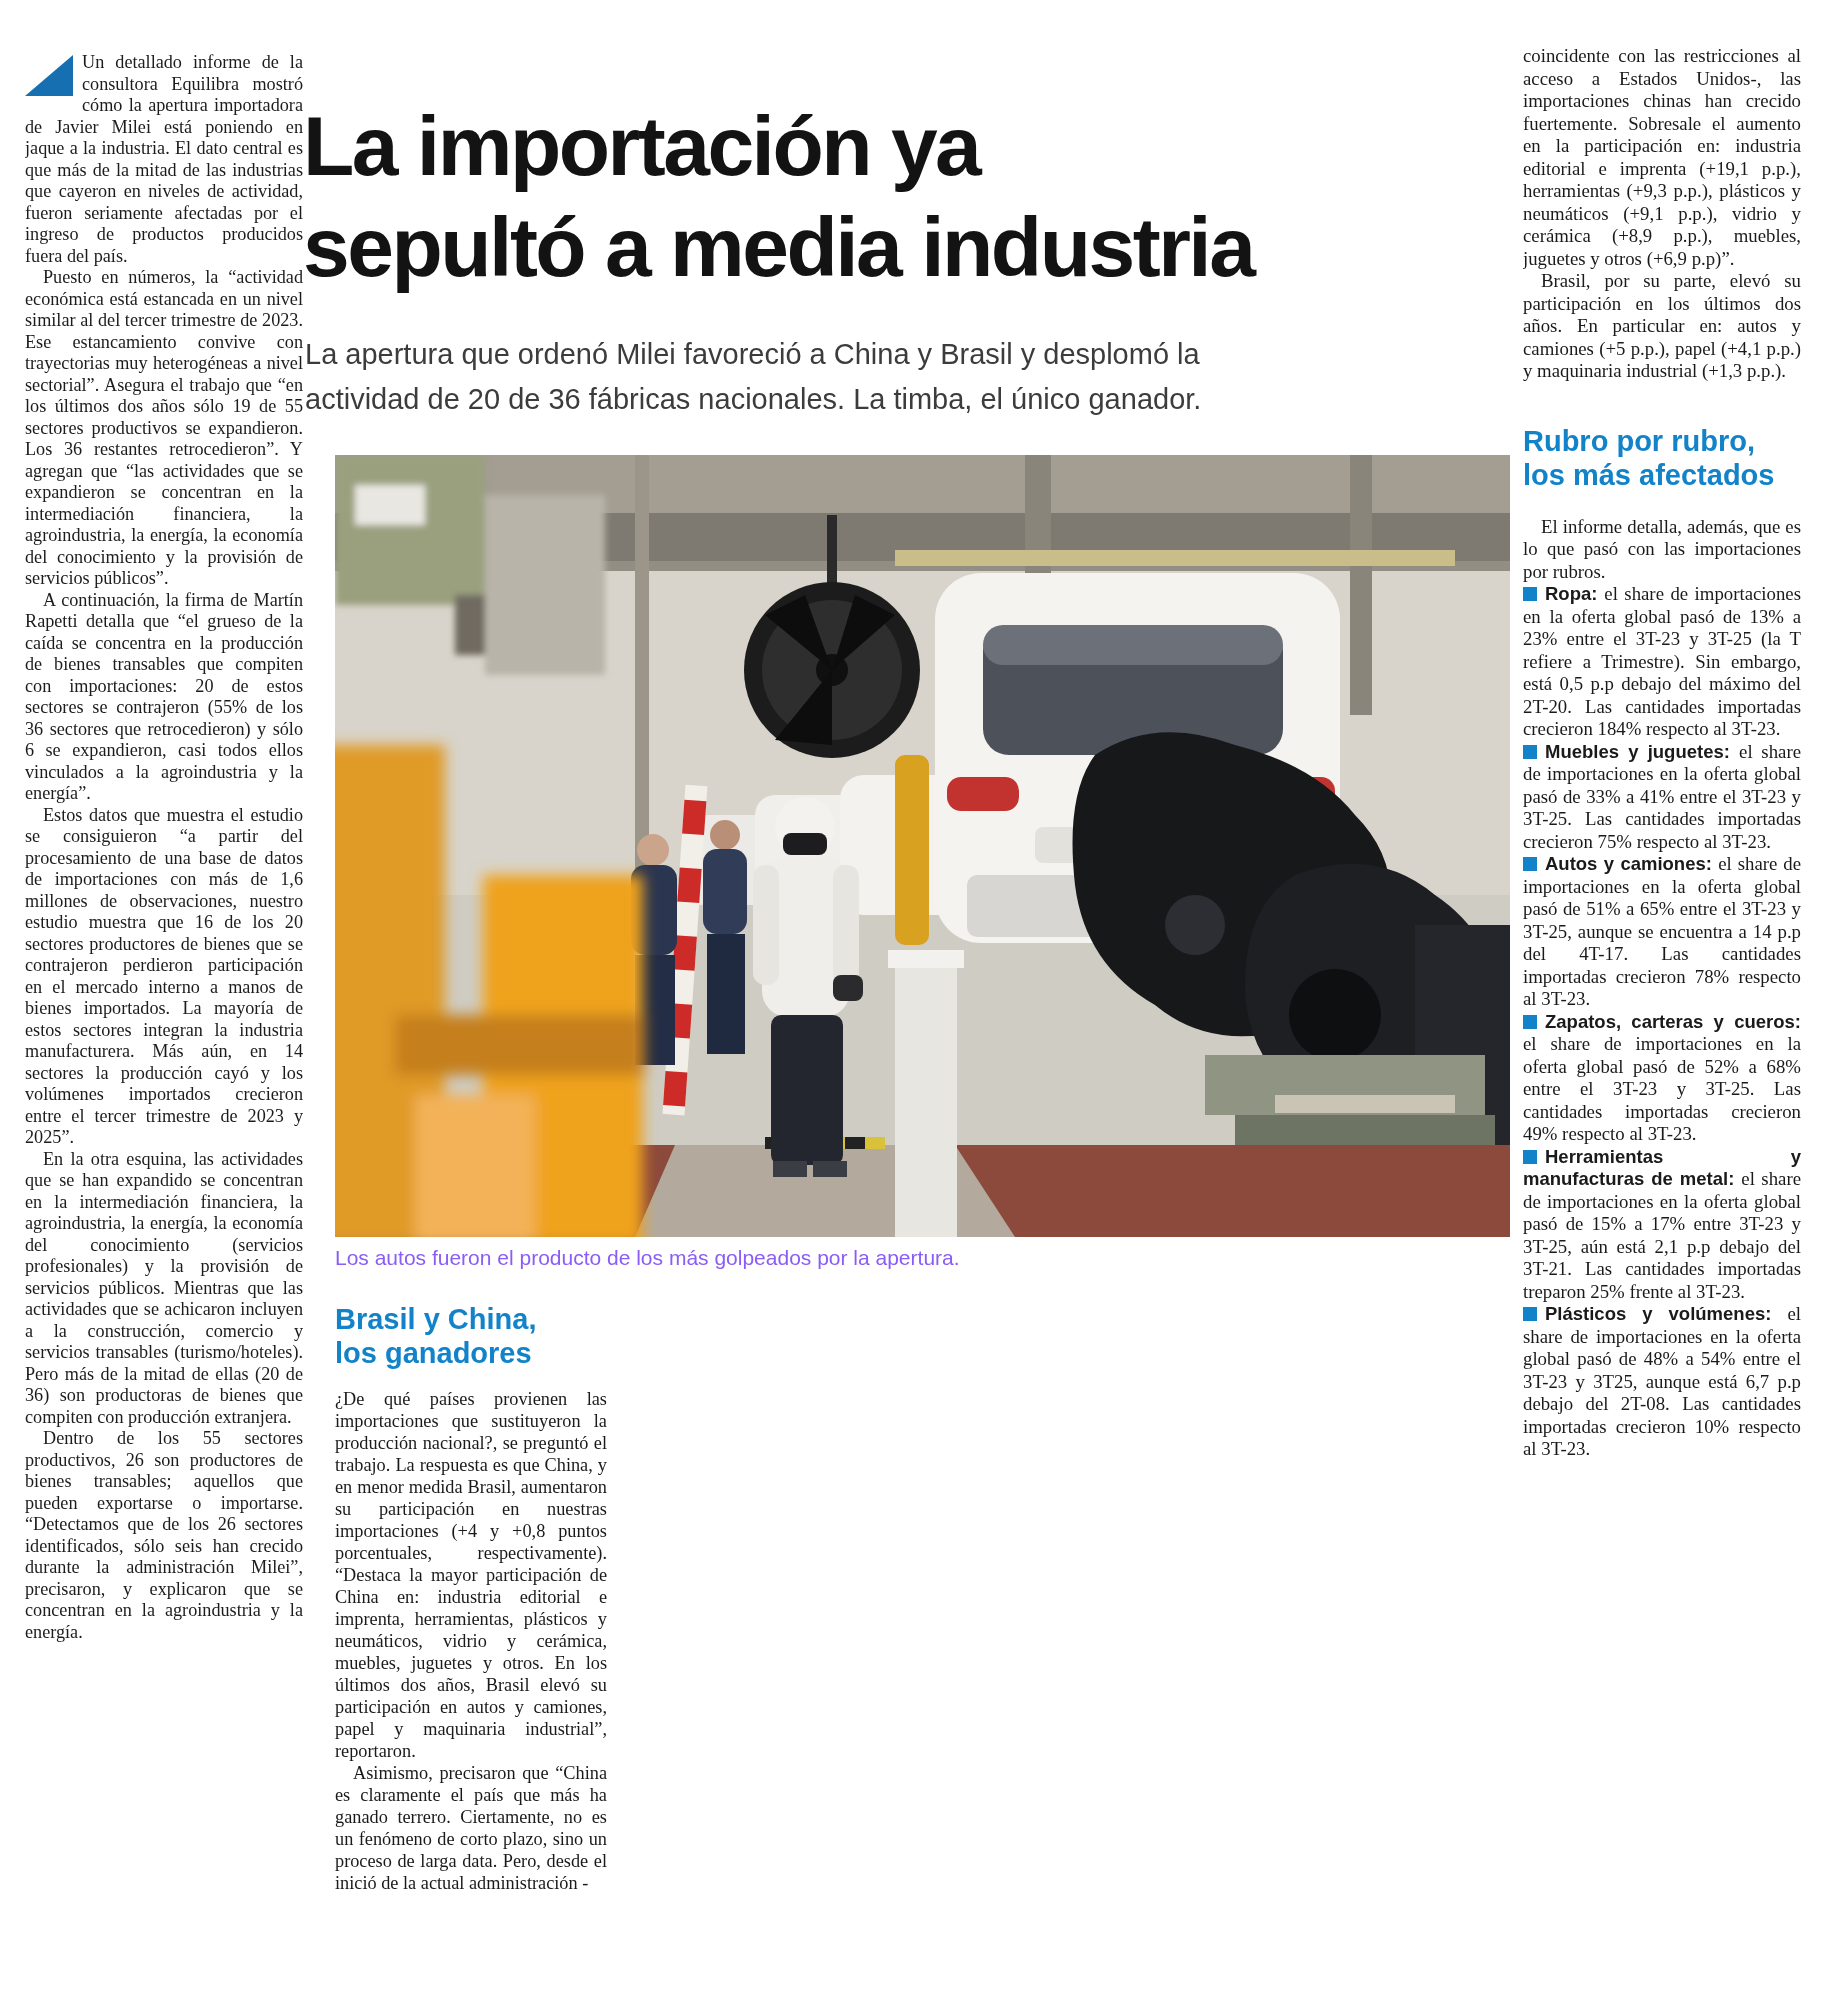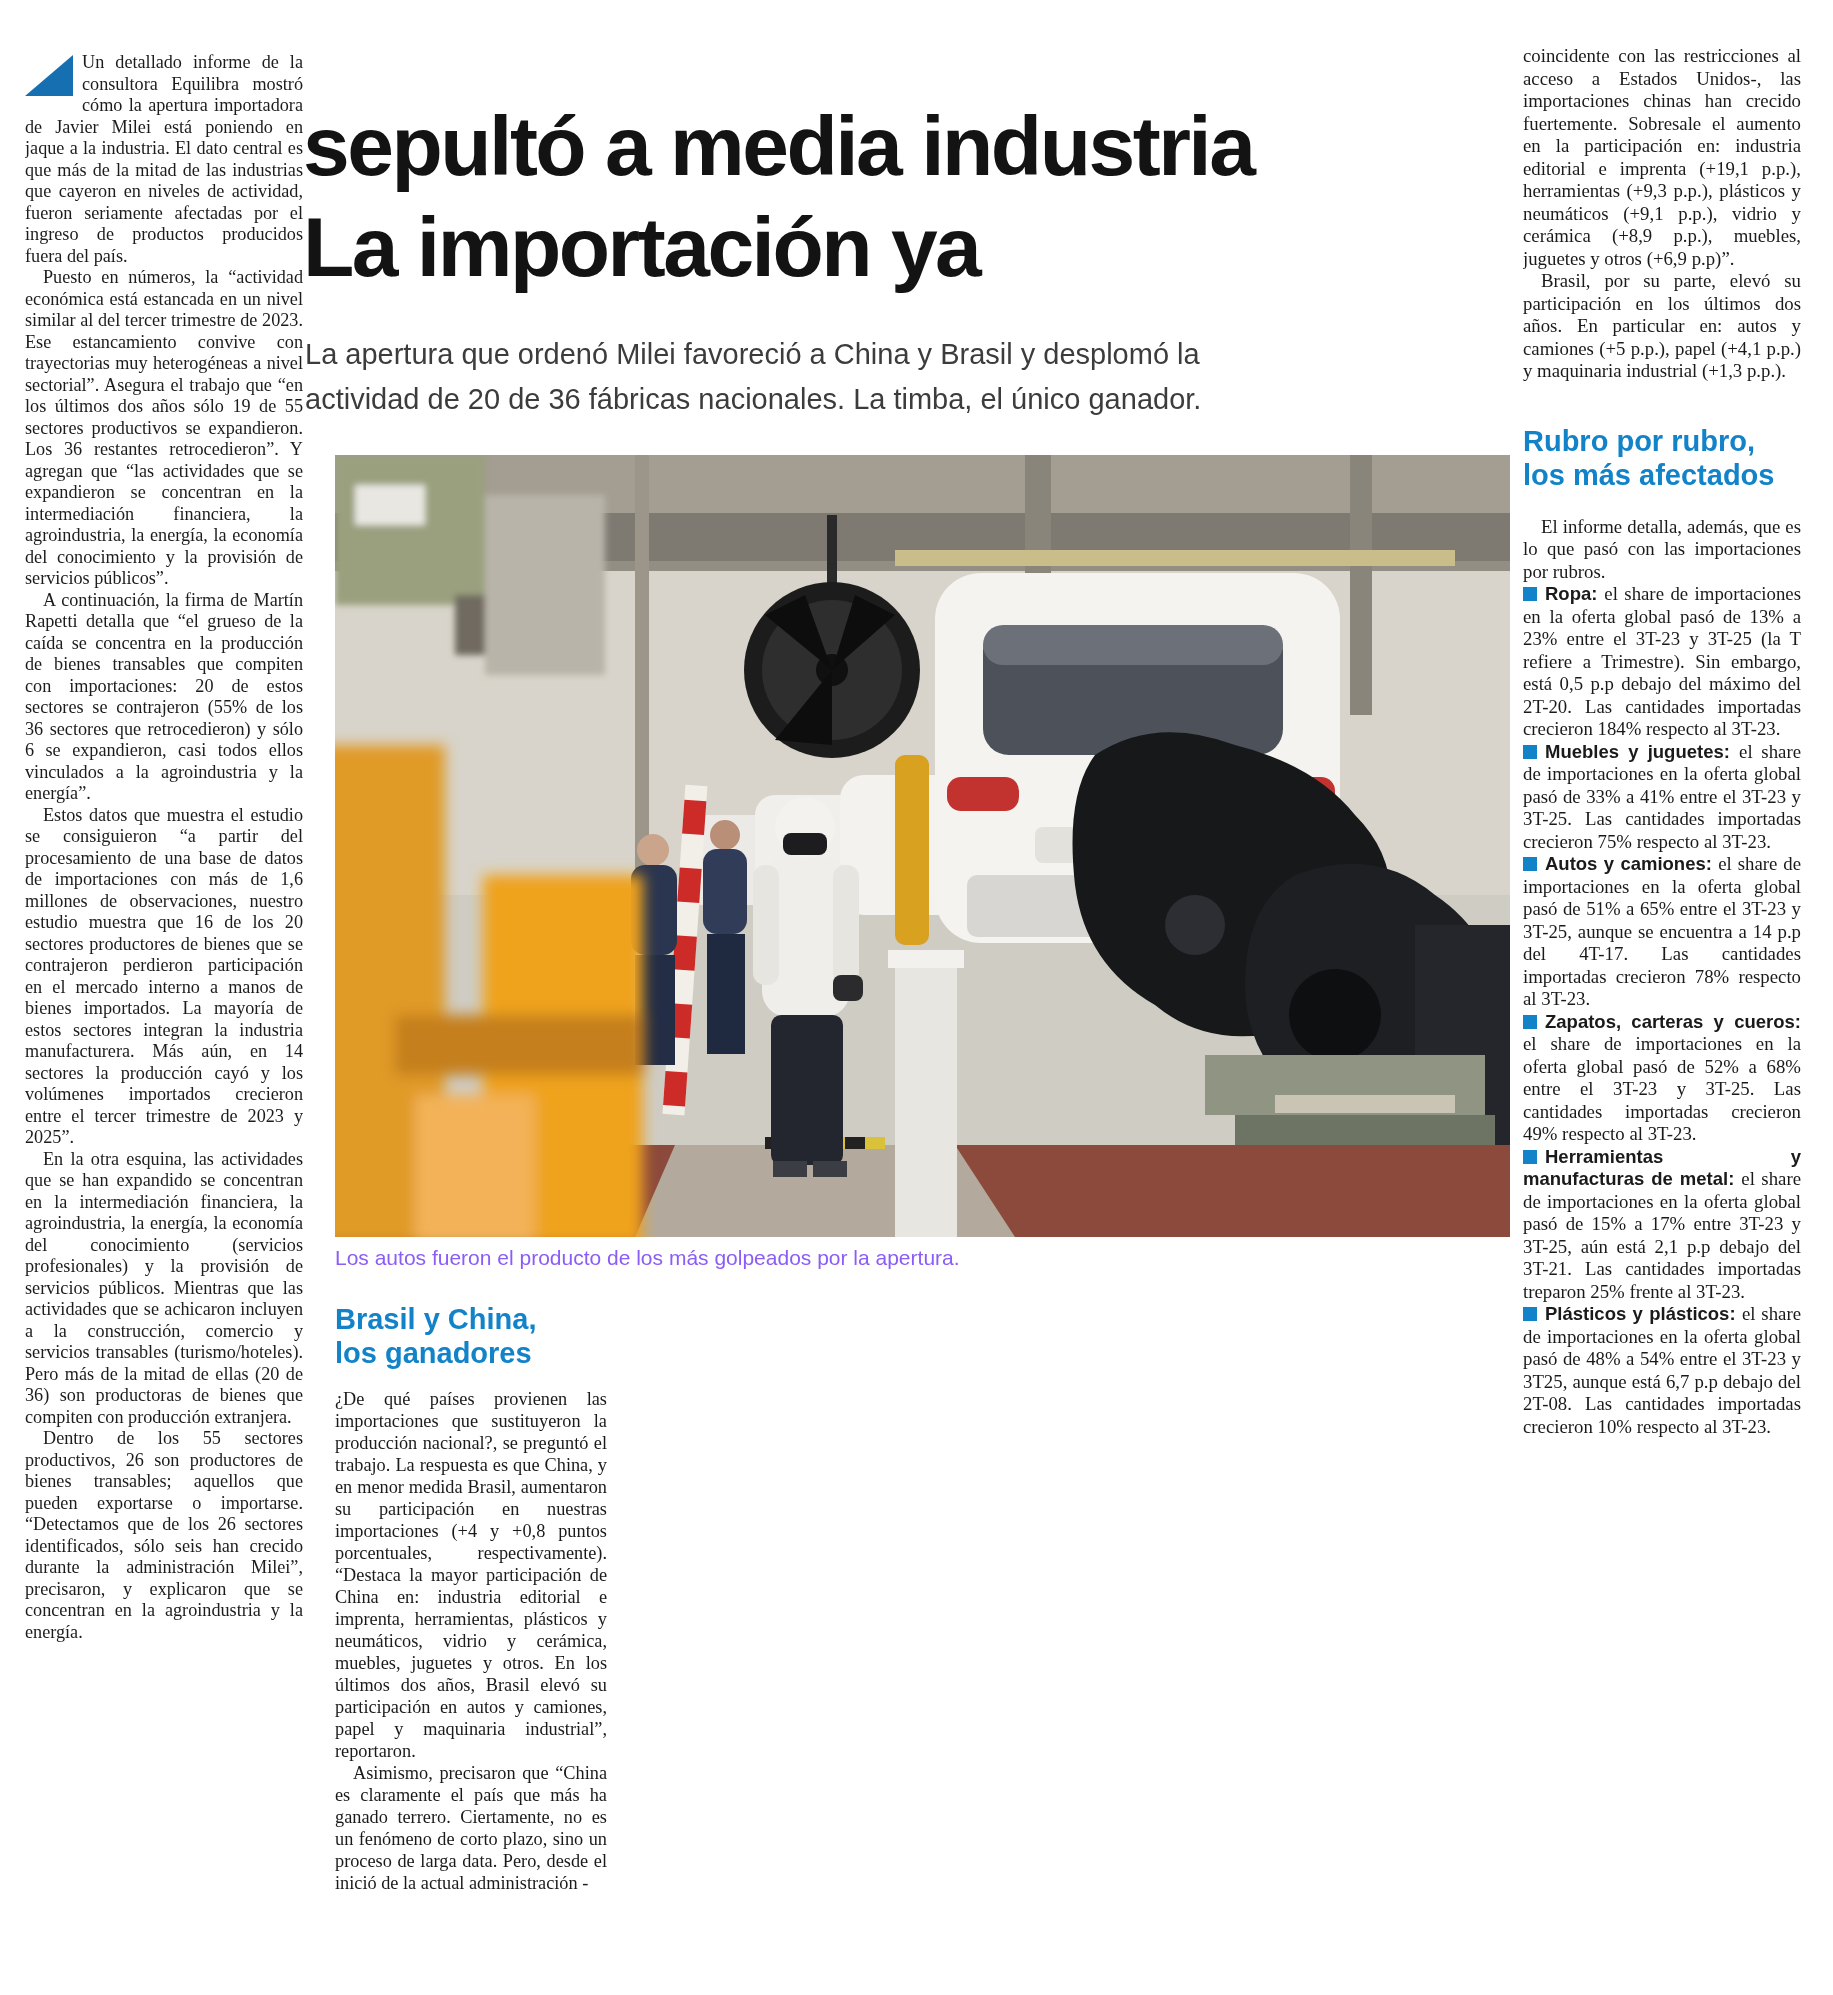--- a/index.html
+++ b/index.html
@@ -81,22 +81,22 @@
   <div class="col-left">
     <p><span class="tri"></span><span>Un detallado informe de la consultora Equilibra mostró cómo la apertura importadora de Javier Milei está poniendo en jaque a la industria. El dato central es que más de la mitad de las industrias que cayeron en niveles de actividad, fueron seriamente afectadas por el ingreso de productos producidos fuera del país.</span></p>
     <p>Puesto en números, la “actividad económica está estancada en un nivel similar al del tercer trimestre de 2023. Ese estancamiento convive con trayectorias muy heterogéneas a nivel sectorial”. Asegura el trabajo que “en los últimos dos años sólo 19 de 55 sectores productivos se expandieron. Los 36 restantes retrocedieron”. Y agregan que “las actividades que se expandieron se concentran en la intermediación financiera, la agroindustria, la energía, la economía del conocimiento y la provisión de servicios públicos”.</p>
     <p>A continuación, la firma de Martín Rapetti detalla que “el grueso de la caída se concentra en la producción de bienes transables que compiten con importaciones: 20 de estos sectores se contrajeron (55% de los 36 sectores que retrocedieron) y sólo 6 se expandieron, casi todos ellos vinculados a la agroindustria y la energía”.</p>
     <p>Estos datos que muestra el estudio se consiguieron “a partir del procesamiento de una base de datos de importaciones con más de 1,6 millones de observaciones, nuestro estudio muestra que 16 de los 20 sectores productores de bienes que se contrajeron perdieron participación en el mercado interno a manos de bienes importados. La mayoría de estos sectores integran la industria manufacturera. Más aún, en 14 sectores la producción cayó y los volúmenes importados crecieron entre el tercer trimestre de 2023 y 2025”.</p>
     <p>En la otra esquina, las actividades que se han expandido se concentran en la intermediación financiera, la agroindustria, la energía, la economía del conocimiento (servicios profesionales) y la provisión de servicios públicos. Mientras que las actividades que se achicaron incluyen a la construcción, comercio y servicios transables (turismo/hoteles). Pero más de la mitad de ellas (20 de 36) son productoras de bienes que compiten con producción extranjera.</p>
     <p>Dentro de los 55 sectores productivos, 26 son productores de bienes transables; aquellos que pueden exportarse o importarse. “Detectamos que de los 26 sectores identificados, sólo seis han crecido durante la administración Milei”, precisaron, y explicaron que se concentran en la agroindustria y la energía.</p>
   </div>
 
   <h1 class="headline">
+    <span style="display:block">La importación ya</span>
     <span style="display:block">sepultó a media industria</span>
-    <span style="display:block">La importación ya</span>
   </h1>
   <div class="deck">La apertura que ordenó Milei favoreció a China y Brasil y desplomó la actividad de 20 de 36 fábricas nacionales. La timba, el único ganador.</div>
 
   <div class="photo">
     <svg width="1175" height="782" viewBox="0 0 1175 782">
       <defs>
         <filter id="blur6">
             <feGaussianBlur stdDeviation="7"></feGaussianBlur>
           </filter>
         <filter id="blur3">
@@ -232,16 +232,16 @@
 
     <p class="bullet"><span class="sq"></span><span class="bl">Muebles y juguetes:</span><span>el share de importaciones en la oferta global pasó de 33% a 41% entre el 3T-23 y 3T-25. Las cantidades importadas crecieron 75% respecto al 3T-23.</span></p>
 
 
     <p class="bullet"><span class="sq"></span><span class="bl">Autos y camiones:</span><span>el share de importaciones en la oferta global pasó de 51% a 65% entre el 3T-23 y 3T-25, aunque se encuentra a 14 p.p del 4T-17. Las cantidades importadas crecieron 78% respecto al 3T-23.</span></p>
 
     <p class="bullet"><span class="sq"></span><span class="bl">Zapatos, carteras y cueros:</span><span>el share de importaciones en la oferta global pasó de 52% a 68% entre el 3T-23 y 3T-25. Las cantidades importadas crecieron 49% respecto al 3T-23.</span></p>
 
     <p class="bullet"><span class="sq"></span><span class="bl">Herramientas y manufacturas de metal:</span><span>el share de importaciones en la oferta global pasó de 15% a 17% entre 3T-23 y 3T-25, aún está 2,1 p.p debajo del 3T-21. Las cantidades importadas treparon 25% frente al 3T-23.</span></p>
 
-    <p class="bullet"><span class="sq"></span><span class="bl">Plásticos y plásticos:</span><span>el share de importaciones en la oferta global pasó de 48% a 54% entre el 3T-23 y 3T25, aunque está 6,7 p.p debajo del 2T-08. Las cantidades importadas crecieron 10% respecto al 3T-23.</span></p>
+    <p class="bullet"><span class="sq"></span><span class="bl">Plásticos y volúmenes:</span><span>el share de importaciones en la oferta global pasó de 48% a 54% entre el 3T-23 y 3T25, aunque está 6,7 p.p debajo del 2T-08. Las cantidades importadas crecieron 10% respecto al 3T-23.</span></p>
   </div>
 
 </div>
 
 </body></html>

